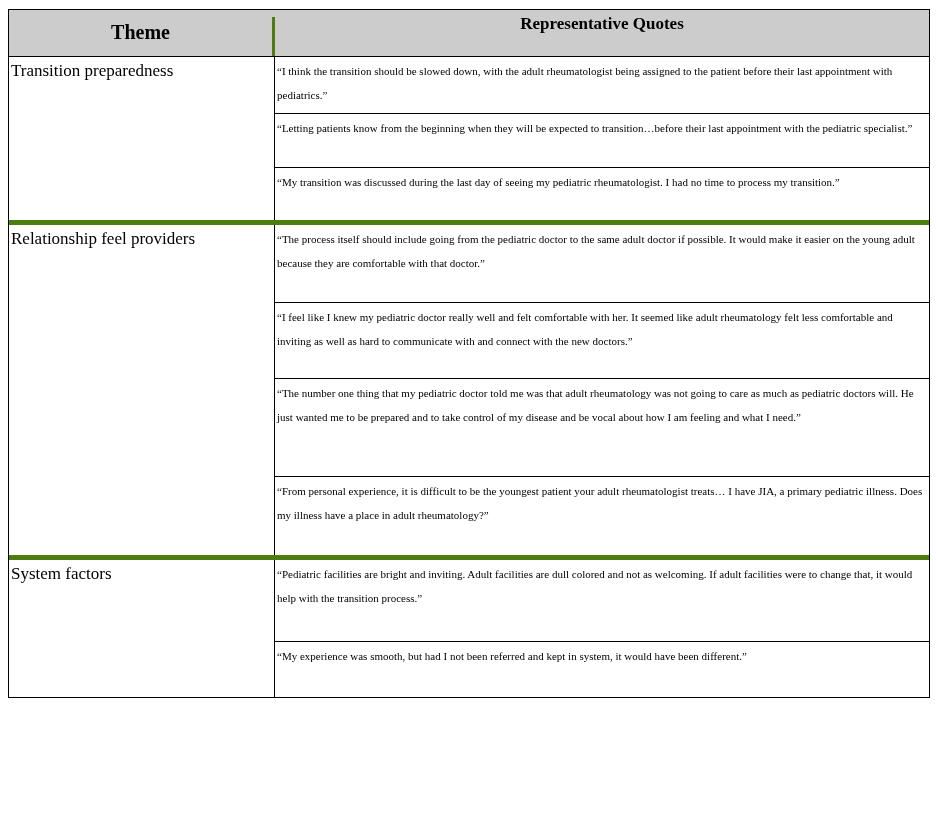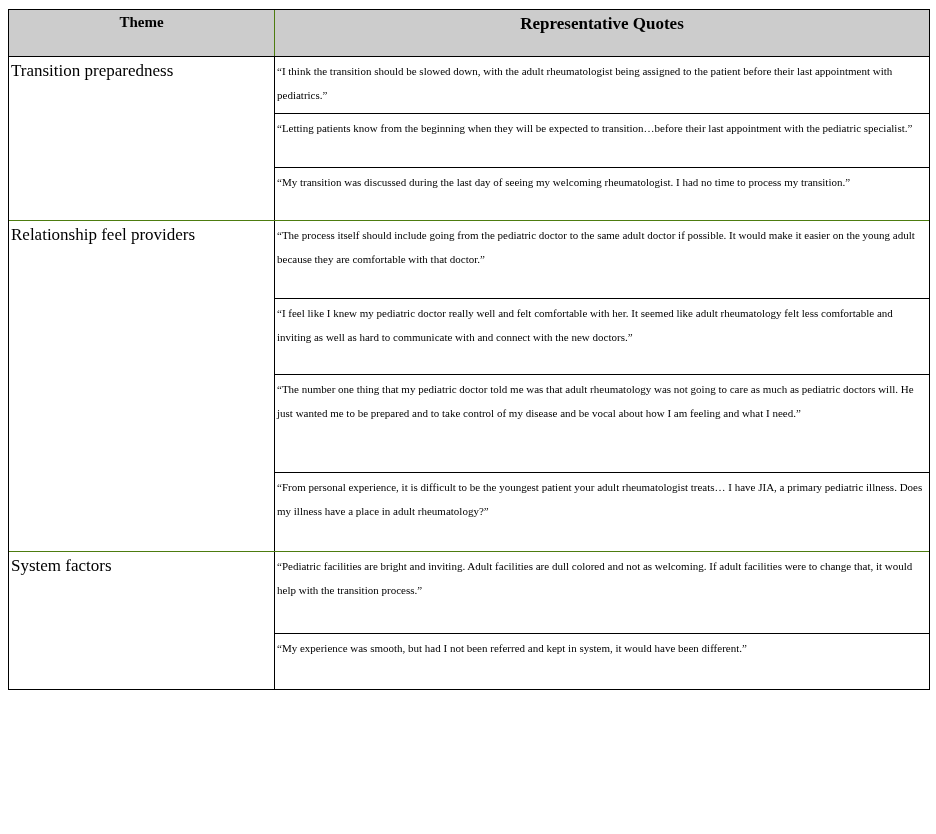--- a/index.html
+++ b/index.html
@@ -1,43 +1,43 @@
 <!DOCTYPE html>
 <html><head>
   <meta charset="utf-8">
   <style>
     html, body { margin: 0; padding: 0; background: #ffffff; }
     body { width: 936px; height: 834px; position: relative; overflow: hidden;
            font-family: "Liberation Serif", "DejaVu Serif", serif; color: #000; }
     .tbl { position: absolute; left: 8px; top: 9px; width: 920px; border: 1px solid #000; border-collapse: collapse; }
     .hdr { display: flex; height: 46px; background: #cccccc; border-bottom: 1px solid #000; }
-    .hdr .c1 { width: 266px; border-right: 1px solid #4d7c0f; text-align: center; font-weight: bold; font-size: 15px; padding-top: 4px; box-sizing: border-box; }
+    .hdr .c1 { width: 266px; border-right: 3px solid #4d7c0f; text-align: center; font-weight: bold; font-size: 20px; padding-top: 4px; box-sizing: border-box; margin-top: 7px; }
     .hdr .c2 { flex: 1; text-align: center; font-weight: bold; font-size: 17px; padding-top: 4px; box-sizing: border-box; }
-    .group { display: flex; border-bottom: 1px solid #4d7c0f; }
+    .group { display: flex; border-bottom: 5px solid #4d7c0f; }
     .group:last-child { border-bottom: none; }
     .theme { width: 266px; border-right: 1px solid #000; font-size: 17px; line-height: 24px; padding: 2px 2px; box-sizing: border-box; }
     .quotes { flex: 1; }
     .quote { font-size: 11px; line-height: 24px; padding: 2px 2px 4px 2px; border-bottom: 1px solid #000; box-sizing: border-box; }
     .quote:last-child { border-bottom: none; }
   </style>
 </head>
 <body>
 
 <div class="tbl">
   <div class="hdr">
     <div class="c1">Theme</div>
     <div class="c2">Representative Quotes</div>
   </div>
 
   <div class="group">
     <div class="theme">Transition preparedness</div>
     <div class="quotes">
       <div class="quote" style="height:57px">“I think the transition should be slowed down, with the adult rheumatologist being assigned to the patient before their last appointment with pediatrics.”</div>
       <div class="quote" style="height:54px">“Letting patients know from the beginning when they will be expected to transition…before their last appointment with the pediatric specialist.”</div>
-      <div class="quote" style="height:52px">“My transition was discussed during the last day of seeing my welcoming rheumatologist. I had no time to process my transition.”</div>
+      <div class="quote" style="height:52px">“My transition was discussed during the last day of seeing my pediatric rheumatologist. I had no time to process my transition.”</div>
     </div>
   </div>
 
   <div class="group">
     <div class="theme">Relationship feel providers</div>
     <div class="quotes">
       <div class="quote" style="height:78px">“The process itself should include going from the pediatric doctor to the same adult doctor if possible. It would make it easier on the young adult because they are comfortable with that doctor.”</div>
       <div class="quote" style="height:76px">“I feel like I knew my pediatric doctor really well and felt comfortable with her. It seemed like adult rheumatology felt less comfortable and inviting as well as hard to communicate with and connect with the new doctors.”</div>
       <div class="quote" style="height:98px">“The number one thing that my pediatric doctor told me was that adult rheumatology was not going to care as much as pediatric doctors will. He just wanted me to be prepared and to take control of my disease and be vocal about how I am feeling and what I need.”</div>
       <div class="quote" style="height:78px">“From personal experience, it is difficult to be the youngest patient your adult rheumatologist treats… I have JIA, a primary pediatric illness. Does my illness have a place in adult rheumatology?”</div>

